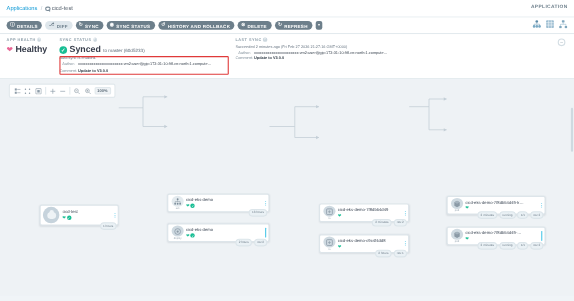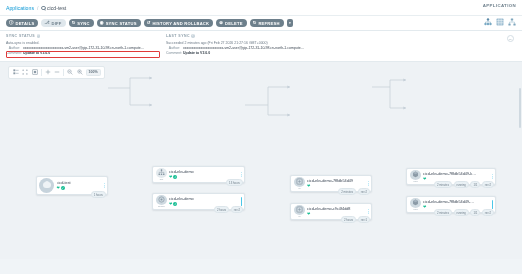--- a/index.html
+++ b/index.html
@@ -186,25 +186,40 @@
           <rect x="0.8" y="11.2" width="4.4" height="4" rx="0.7" fill="#7fa6bd"></rect>
           <rect x="10.8" y="11.2" width="4.4" height="4" rx="0.7" fill="#7fa6bd"></rect>
           <path d="M8 4.8v3.4M3 11.2V8.2h10v3" stroke="#93b6c9" stroke-width="1" fill="none"></path>
         </svg>
     </div>
   </div>
 </div>
 
 <div class="status">
 
+  <div class="spanel health">
+    <div class="slabel">
+      <span>APP HEALTH</span>
+      <span class="qmark">?</span>
+    </div>
+    <div class="sval">
+      <span class="heart">❤</span>
+      <span class="big">Healthy</span>
+    </div>
+  </div>
 
   <div class="spanel sync">
     <div class="slabel">
       <span>SYNC STATUS</span>
       <span class="qmark">?</span>
+    </div>
+    <div class="sval">
+      <span class="okmark">✓</span>
+      <span class="big">Synced</span>
+      <span class="sub">to master (60d5233)</span>
     </div>
     <div class="meta">
       <div class="ln">Auto-sync is enabled.</div>
       <div class="ln">
         <span class="k" style="display:inline-block;width:14px;text-align:right;margin-right:2px;">Author:</span>
         <span class="v">xxxxxxxxxxxxxxxxxxxxxxx-vm2-user@gip-172-31-10-98.cn-north-1.compute…</span>
       </div>
       <div class="ln">
         <span class="k" style="display:inline-block;width:14px;text-align:right;margin-right:2px;">Comment:</span>
         <span class="vb">Update to V3.0.0</span>

